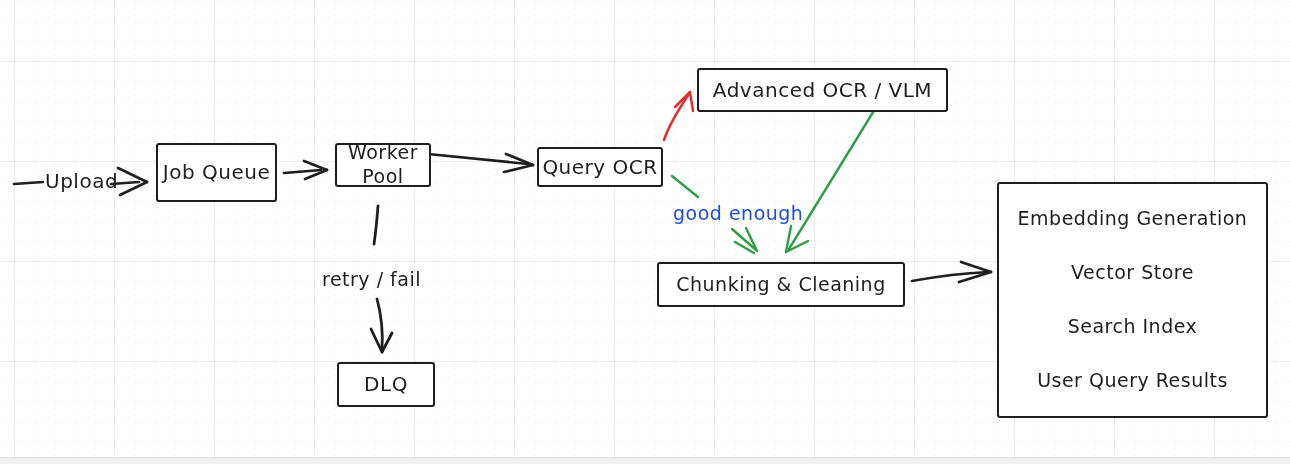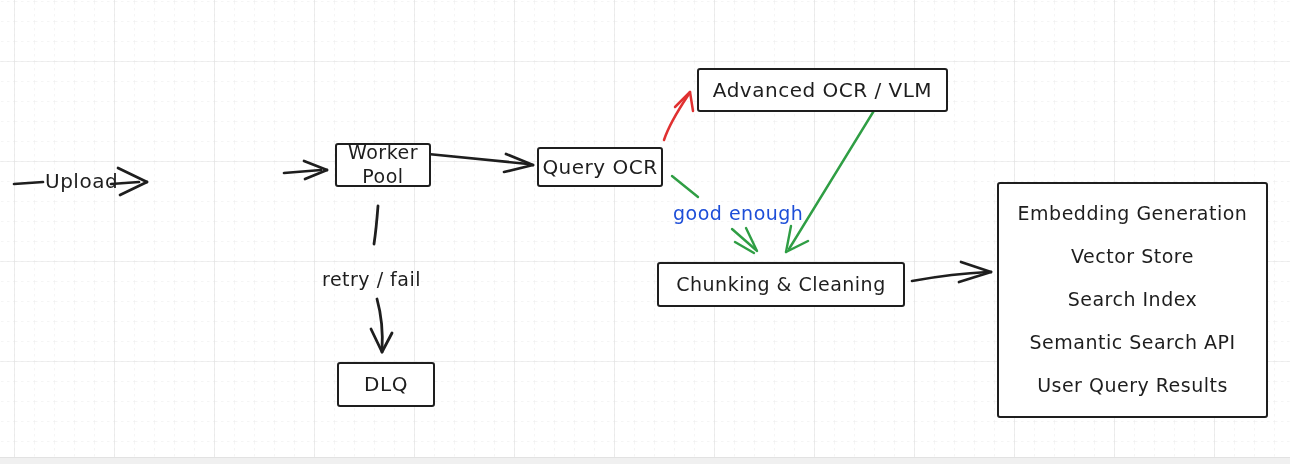--- a/index.html
+++ b/index.html
@@ -127,20 +127,23 @@
     </g>
 
     <g fill="none" stroke-width="2.8" stroke-linecap="round" stroke="#1e1e1e">
       <path d="M378 206 C377 219 376 231 374 244"></path>
       <path d="M377 299 C382 317 383 333 382 350"></path>
       <path d="M371 329 L382 352"></path>
       <path d="M392 333 L382 352"></path>
     </g>
   </svg>
 
+  <div class="node node-job-queue">
+    <span>Job Queue</span>
+  </div>
 
   <div class="node node-worker-pool">
     <span>Worker Pool</span>
   </div>
 
   <div class="node node-basic-ocr">
     <span>Query OCR</span>
   </div>
 
   <div class="node node-advanced">
@@ -152,21 +155,20 @@
   </div>
 
   <div class="node node-dlq">
     <span>DLQ</span>
   </div>
 
   <div class="node node-pipeline">
     <div class="pipeline-row">Embedding Generation</div>
     <div class="pipeline-row">Vector Store</div>
     <div class="pipeline-row">Search Index</div>
-    <div class="pipeline-row">Semantic Search API</div>
     <div class="pipeline-row">User Query Results</div>
   </div>
 
   <div class="edge-label label-upload">Upload</div>
   <div class="edge-label label-retry-fail">retry / fail</div>
   <div class="edge-label label-good-enough">good enough</div>
 
   <div class="bottom-strip"></div>
 </div>
 

